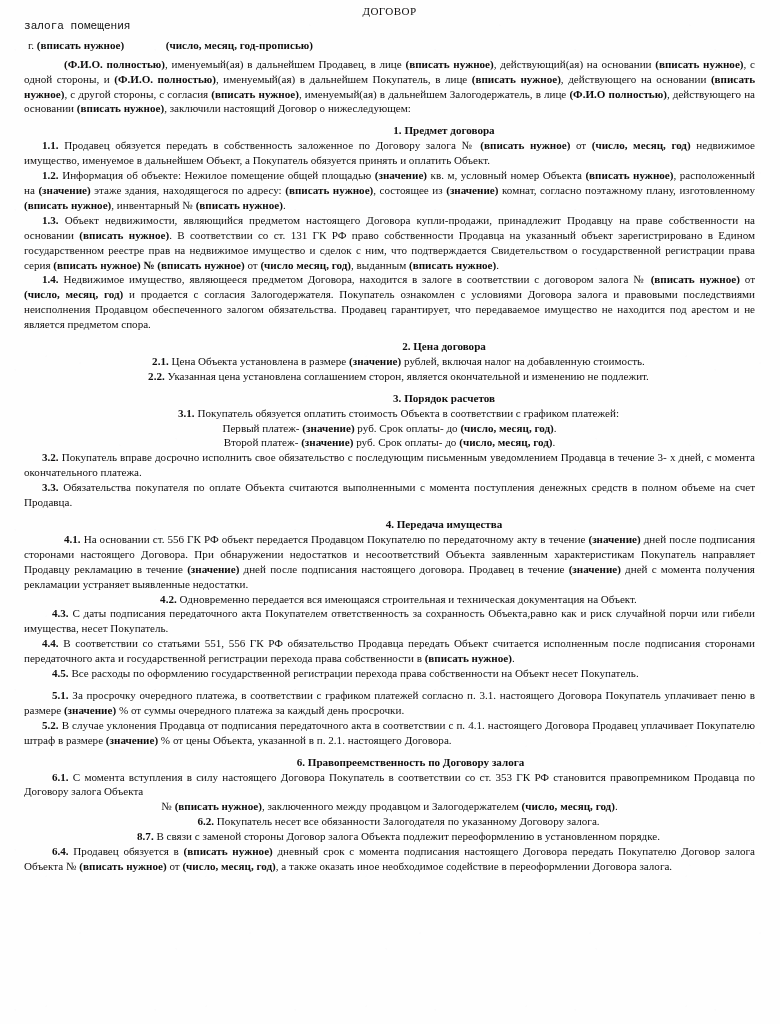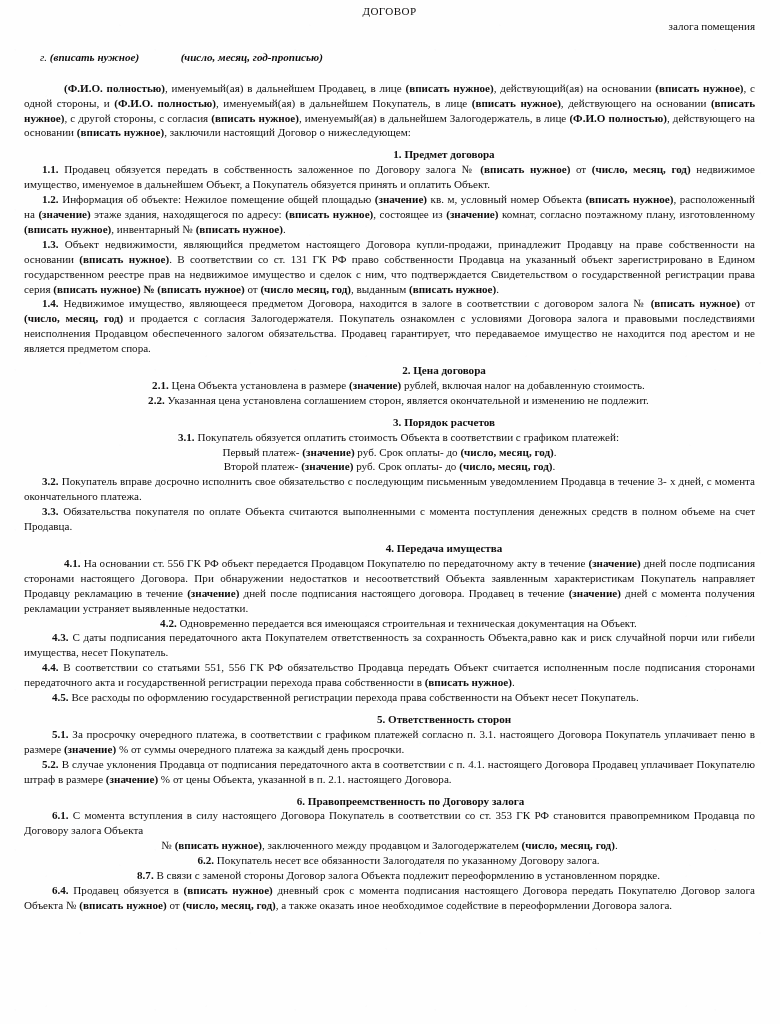--- a/index.html
+++ b/index.html
@@ -34,28 +34,28 @@
     padding:0;
   }
   b,strong{font-weight:bold;}
   .title{
     text-align:center;
     font-weight:normal;
     letter-spacing:.4px;
     margin:0;
   }
   .subtitle{
-    text-align:right;
+    text-align:left;
     margin:0;
+    font-family:Liberation Mono, monospace;
   }
   
   .cityline{
-    margin:16px;
+    margin:4px;
     text-align:left;
-    font-style:italic;
   }
   .cityline .gap{display:inline-block;width:36px;}
   
   .sec{
     margin:0;
     padding-left:109px;
     font-weight:bold;
     text-align:center;
   }
   
@@ -116,21 +116,20 @@
         <div class="p ind-1"><b>3.2.</b><span> Покупатель  вправе  досрочно  исполнить  свое  обязательство  с  последующим   письменным  уведомлением  Продавца  в течение 3- х дней, с момента окончательного платежа.</span></div>
         <div class="p ind-1"><b>3.3.</b><span> Обязательства  покупателя  по  оплате  Объекта  считаются  выполненными  с  момента  поступления  денежных  средств  в полном объеме на счет Продавца.</span></div>
         <div class="spacer-sm"></div>
         <div class="sec">4. Передача имущества</div>
         <div class="p ind-3"><b>4.1.</b><span>   На   основании   ст.   556   ГК   РФ   объект   передается   Продавцом   Покупателю   по   передаточному   акту   в течение </span><b>(значение)</b><span> дней   после   подписания   сторонами   настоящего   Договора.   При   обнаружении   недостатков   и несоответствий   Объекта   заявленным   характеристикам   Покупатель   направляет   Продавцу   рекламацию   в течение </span><b>(значение)</b><span> дней после подписания настоящего договора. Продавец в течение </span><b>(значение)</b><span> дней с момента получения рекламации устраняет выявленные недостатки.</span></div>
         <div class="p ind-1 flat"><b>4.2.</b><span> Одновременно передается вся имеющаяся строительная и техническая документация на Объект.</span></div>
         <div class="p ind-2"><b>4.3.</b><span>     С  даты  подписания  передаточного  акта  Покупателем  ответственность  за  сохранность  Объекта,равно  как  и риск случайной порчи или гибели имущества, несет Покупатель.</span></div>
         <div class="p ind-1"><b>4.4.</b><span>  В соответствии со статьями 551, 556 ГК РФ обязательство Продавца передать Объект считается исполненным после подписания   сторонами   передаточного   акта   и   государственной   регистрации   перехода   права   собственности   в </span><b>(вписать нужное)</b><span>.</span></div>
         <div class="p ind-2"><b>4.5.</b><span>  Все  расходы  по  оформлению  государственной  регистрации  перехода  права  собственности  на  Объект  несет Покупатель.</span></div>
         <div class="spacer-sm"></div>
-        <div class="sec">5. Ответственность сторон</div>
         <div class="p ind-2"><b>5.1.</b><span>    За  просрочку  очередного  платежа,  в  соответствии  с  графиком  платежей  согласно  п.  3.1.  настоящего  Договора Покупатель уплачивает пеню в размере </span><b>(значение)</b><span> % от суммы очередного платежа за каждый день просрочки.</span></div>
         <div class="p ind-1"><b>5.2.</b><span> В случае уклонения Продавца от подписания передаточного акта в соответствии с п. 4.1. настоящего Договора Продавец уплачивает Покупателю штраф в размере </span><b>(значение)</b><span> % от цены Объекта, указанной в п. 2.1. настоящего Договора.</span></div>
         <div class="spacer-sm"></div>
         <div class="sec" style="padding-left: 42px;">6.  Правопреемственность по Договору залога</div>
         <div class="p ind-2"><b>6.1.</b><span>   С  момента  вступления  в  силу  настоящего  Договора  Покупатель  в  соответствии  со  ст.  353  ГК  РФ  становится правопремником Продавца по Договору залога Объекта</span></div>
         <div class="p ind-0 flat"><span>№ </span><b>(вписать нужное)</b><span>, заключенного между продавцом и Залогодержателем </span><b>(число, месяц, год)</b><span>.</span></div>
         <div class="p ind-1 flat"><b>6.2.</b><span>  Покупатель несет все обязанности Залогодателя по указанному Договору залога.</span></div>
         <div class="p ind-1 flat"><b>8.7.</b><span>  В связи с заменой стороны Договор залога Объекта подлежит переоформлению в установленном порядке.</span></div>
         <div class="p ind-2"><b>6.4.</b><span> Продавец  обязуется  в </span><b>(вписать нужное)</b><span> дневный   срок   с   момента   подписания   настоящего   Договора   передать Покупателю  Договор  залога  Объекта №  </span><b>(вписать  нужное)</b><span> от </span><b>(число,  месяц,  год)</b><span>, а  также  оказать  иное  необходимое содействие в переоформлении Договора залога.</span></div>
       </div>

